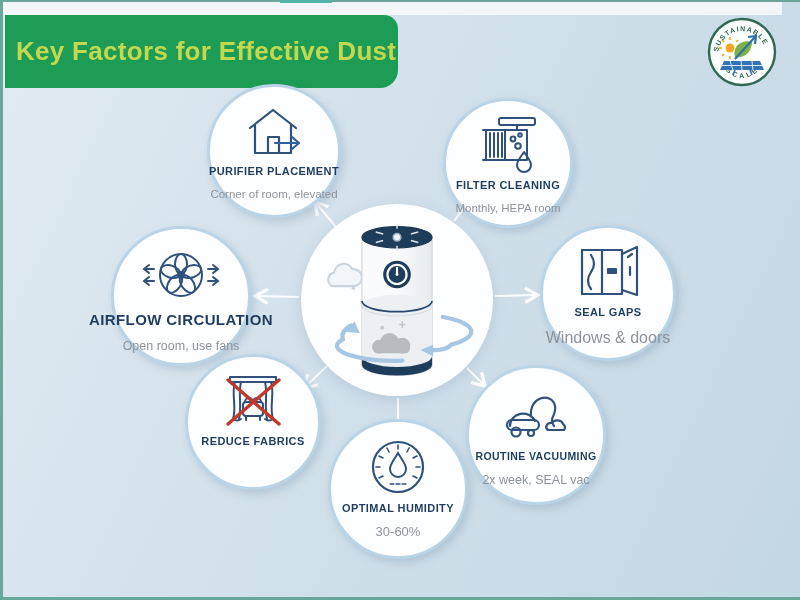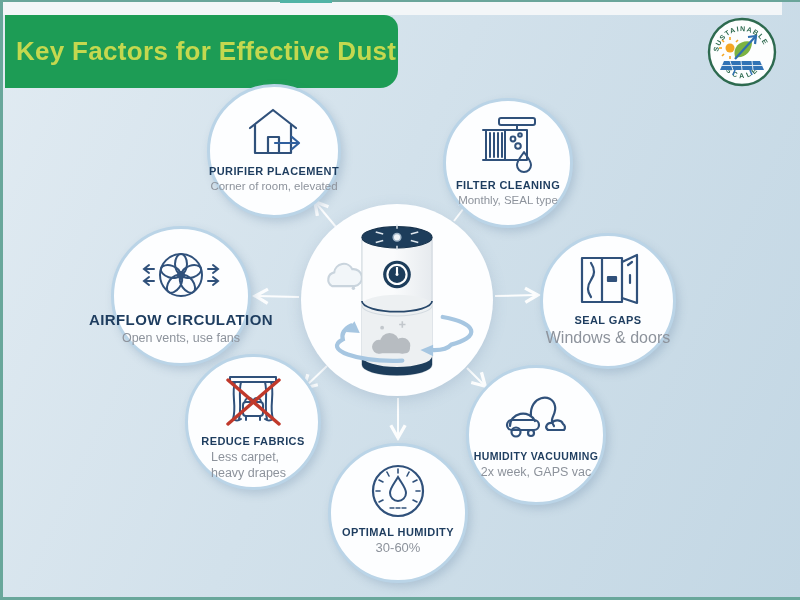--- a/index.html
+++ b/index.html
@@ -19,21 +19,21 @@
   
   .logo{position:absolute;left:707px;top:17px;width:70px;height:70px;}
   
   .center-circle{position:absolute;left:301px;top:204px;width:192px;height:192px;border-radius:50%;
     background:#fdfeff;box-shadow:0 4px 14px rgba(110,140,170,.25);display:flex;align-items:center;justify-content:center;}
   
   .node{position:absolute;background:#fdfeff;border:3px solid #bad4e7;border-radius:50%;
     box-sizing:border-box;display:flex;flex-direction:column;align-items:center;text-align:center;
     padding-top:13px;box-shadow:3px 4px 9px rgba(110,140,170,.30);}
   .n-title{font-size:11px;font-weight:bold;color:#1e3d5f;letter-spacing:.4px;white-space:nowrap;margin-top:3px;}
-  .n-sub{font-size:11.5px;color:#8d939c;margin-top:2px;line-height:1.3;white-space:nowrap;}
+  .n-sub{font-size:11.5px;color:#8d939c;margin-top:10px;line-height:1.3;white-space:nowrap;}
   .n-sub.narrow{white-space:normal;width:98px;text-align:left;margin-left:14px;font-size:12.5px;}
   .arrows{position:absolute;left:0;top:0;}
   .icon-wrap{height:62px;display:flex;align-items:center;justify-content:center;}
 </style>
 </head>
 <body>
 
 <div class="canvas">
 
   <div class="top-band"></div>
@@ -189,21 +189,21 @@
         <line x1="21" y1="17" x2="21" y2="41"></line>
           <line x1="25" y1="17" x2="25" y2="41"></line>
         <rect x="28" y="14" width="22" height="30"></rect>
         <circle cx="36" cy="23" r="2.4"></circle>
           <circle cx="43" cy="19" r="1.8"></circle>
           <circle cx="41" cy="30" r="2.8"></circle>
         <path d="M47,36 C 43,42 40,45 40,49 a7,7 0 0 0 14,0 C 54,45 51,42 47,36 Z"></path>
       </svg>
     </div>
     <div class="n-title">FILTER CLEANING</div>
-    <div class="n-sub">Monthly, SEAL type</div>
+    <div class="n-sub">Monthly, HEPA room</div>
   </div>
 
   <div class="node" style="left:111px;top:226px;width:140px;height:140px;">
     <div class="icon-wrap" style="height:66px">
       <svg width="78" height="54" viewBox="0 0 78 54" fill="none" stroke="#30517b" stroke-width="2" stroke-linecap="round">
         <circle cx="39" cy="27" r="21"></circle>
         <g>
           <g transform="translate(39,27)">
               <ellipse cx="0" cy="-11" rx="6" ry="10"></ellipse>
             </g>
@@ -221,24 +221,24 @@
             </g>
         </g>
         <circle cx="39" cy="27" r="3" fill="#30517b"></circle>
         <path d="M12,21 H3 M7,17 L2,21 L7,25"></path>
         <path d="M12,33 H3 M7,29 L2,33 L7,37"></path>
         <path d="M66,21 H75 M71,17 L76,21 L71,25"></path>
         <path d="M66,33 H75 M71,29 L76,33 L71,37"></path>
       </svg>
     </div>
     <div class="n-title" style="font-size:15px">AIRFLOW CIRCULATION</div>
-    <div class="n-sub" style="font-size:12.5px">Open vents, use fans</div>
-  </div>
-
-  <div class="node" style="left:540px;top:233px;width:136px;height:136px;">
+    <div class="n-sub" style="font-size:12.5px">Open room, use fans</div>
+  </div>
+
+  <div class="node" style="left:540px;top:225px;width:136px;height:136px;">
     <div class="icon-wrap">
       <svg width="66" height="58" viewBox="0 0 66 58" fill="none" stroke="#30517b" stroke-width="2.2" stroke-linecap="round" stroke-linejoin="round">
         <rect x="7" y="7" width="40" height="44"></rect>
         <line x1="27" y1="7" x2="27" y2="51"></line>
         <path d="M16,12 q6,9 0,17 q-6,9 0,17"></path>
         <path d="M47,11 L62,4 V52 L47,47"></path>
         <line x1="53" y1="14" x2="57" y2="11"></line>
         <rect x="33" y="26" width="8" height="4" fill="#30517b"></rect>
         <line x1="55" y1="24" x2="55" y2="32"></line>
       </svg>
@@ -257,39 +257,38 @@
         <rect x="22" y="30" width="20" height="14" rx="3"></rect>
         <line x1="25" y1="44" x2="25" y2="48"></line>
           <line x1="39" y1="44" x2="39" y2="48"></line>
         <g stroke="#c0392b" stroke-width="3.4">
           <line x1="7" y1="8" x2="58" y2="52"></line>
             <line x1="58" y1="8" x2="7" y2="52"></line>
         </g>
       </svg>
     </div>
     <div class="n-title">REDUCE FABRICS</div>
-    <div class="n-sub narrow">Less carpet, heavy drapes</div>
   </div>
 
   <div class="node" style="left:466px;top:365px;width:140px;height:140px;">
     <div class="icon-wrap" style="height:66px">
       <svg width="72" height="56" viewBox="0 0 72 56" fill="none" stroke="#30517b" stroke-width="2.2" stroke-linecap="round" stroke-linejoin="round">
         <path d="M10,40 a13,12 0 0 1 25,-5"></path>
         <rect x="7" y="34" width="32" height="10" rx="5"></rect>
         <circle cx="16" cy="46" r="4.5"></circle>
         <circle cx="31" cy="47" r="3"></circle>
         <path d="M31,30 C 29,10 52,6 55,20 C 57,29 48,32 54,40"></path>
         <path d="M48,44 a5,4 0 0 1 4,-7 a6,5 0 0 1 11,1 a4,4 0 0 1 1,6 Z"></path>
       </svg>
     </div>
-    <div class="n-title" style="font-size:10.5px">HUMIDITY VACUUMING</div>
-    <div class="n-sub" style="font-size:12.5px">2x week, GAPS vac</div>
-  </div>
-
-  <div class="node" style="left:328px;top:443px;width:140px;height:140px;">
+    <div class="n-title" style="font-size:10.5px">ROUTINE VACUUMING</div>
+    <div class="n-sub" style="font-size:12.5px">2x week, SEAL vac</div>
+  </div>
+
+  <div class="node" style="left:328px;top:419px;width:140px;height:140px;">
     <div class="icon-wrap" style="height:64px">
       <svg width="58" height="58" viewBox="0 0 58 58" fill="none" stroke="#30517b" stroke-width="2" stroke-linecap="round">
         <circle cx="29" cy="29" r="25" stroke-width="2.2"></circle>
         <g stroke-width="1.6">
           <line x1="29" y1="7" x2="29" y2="11"></line>
           <line x1="18" y1="10" x2="20" y2="14"></line>
             <line x1="40" y1="10" x2="38" y2="14"></line>
           <line x1="10" y1="18" x2="14" y2="20"></line>
             <line x1="48" y1="18" x2="44" y2="20"></line>
           <line x1="7" y1="29" x2="11" y2="29"></line>

